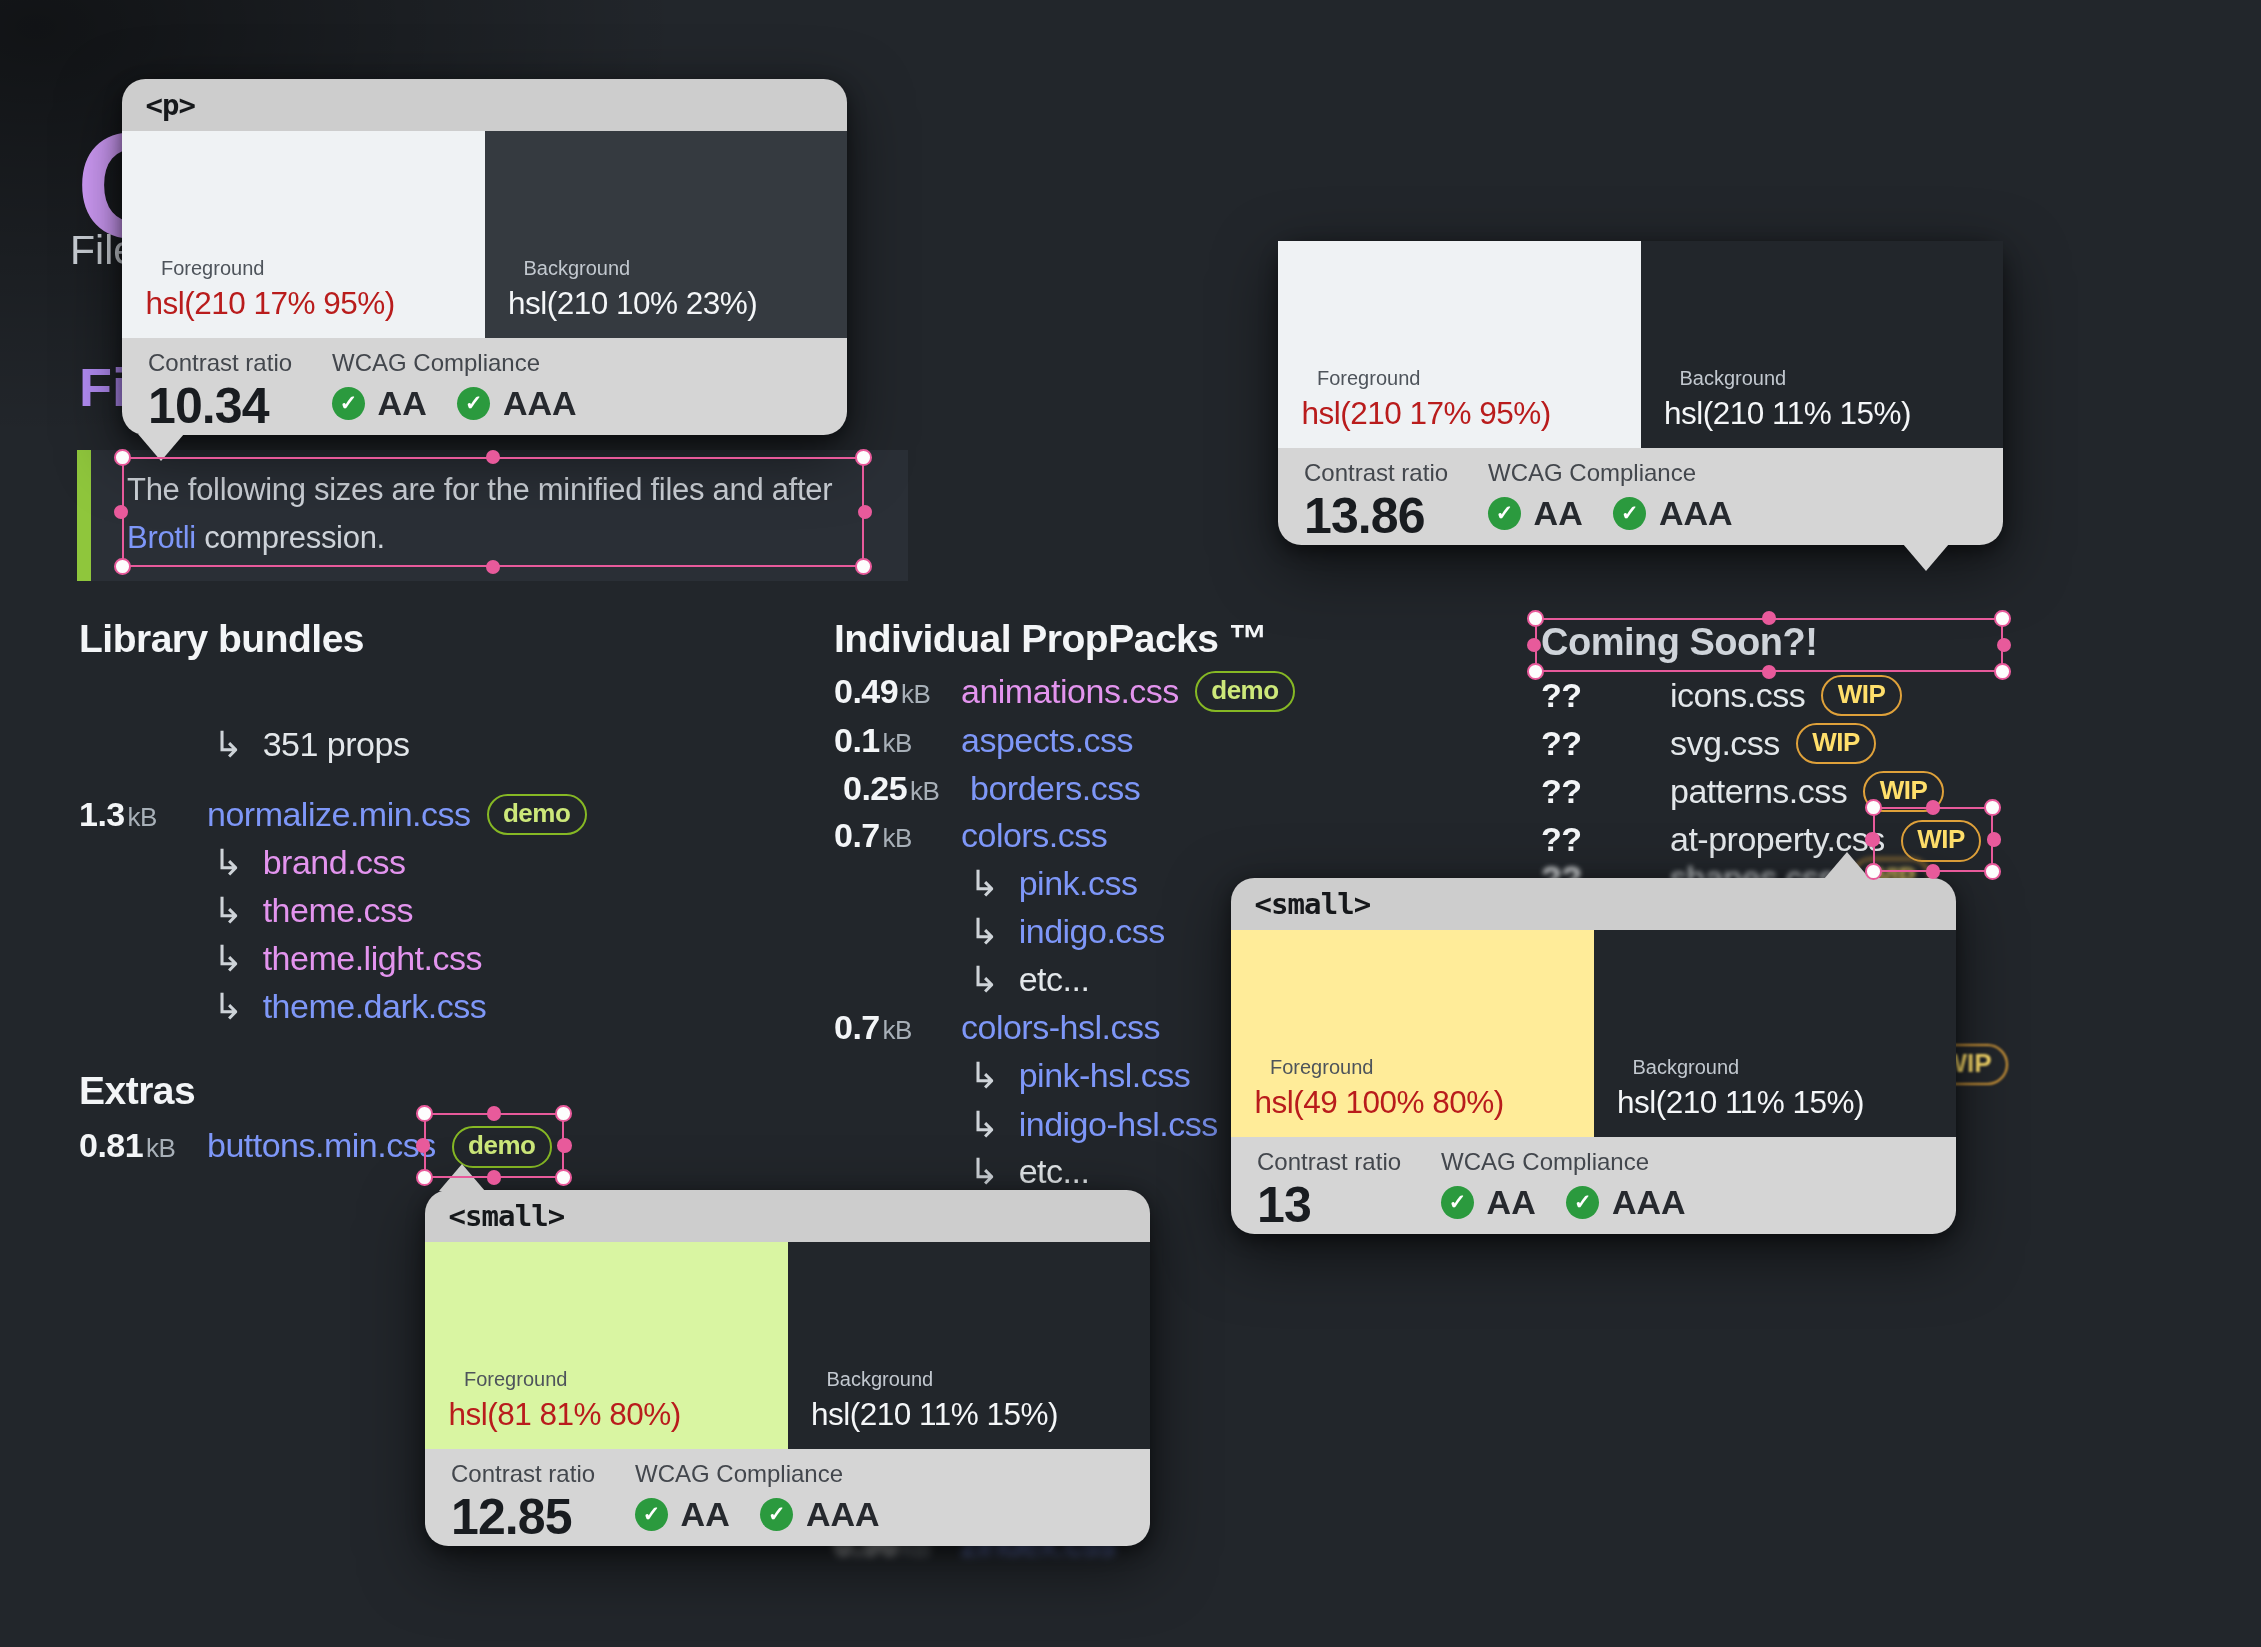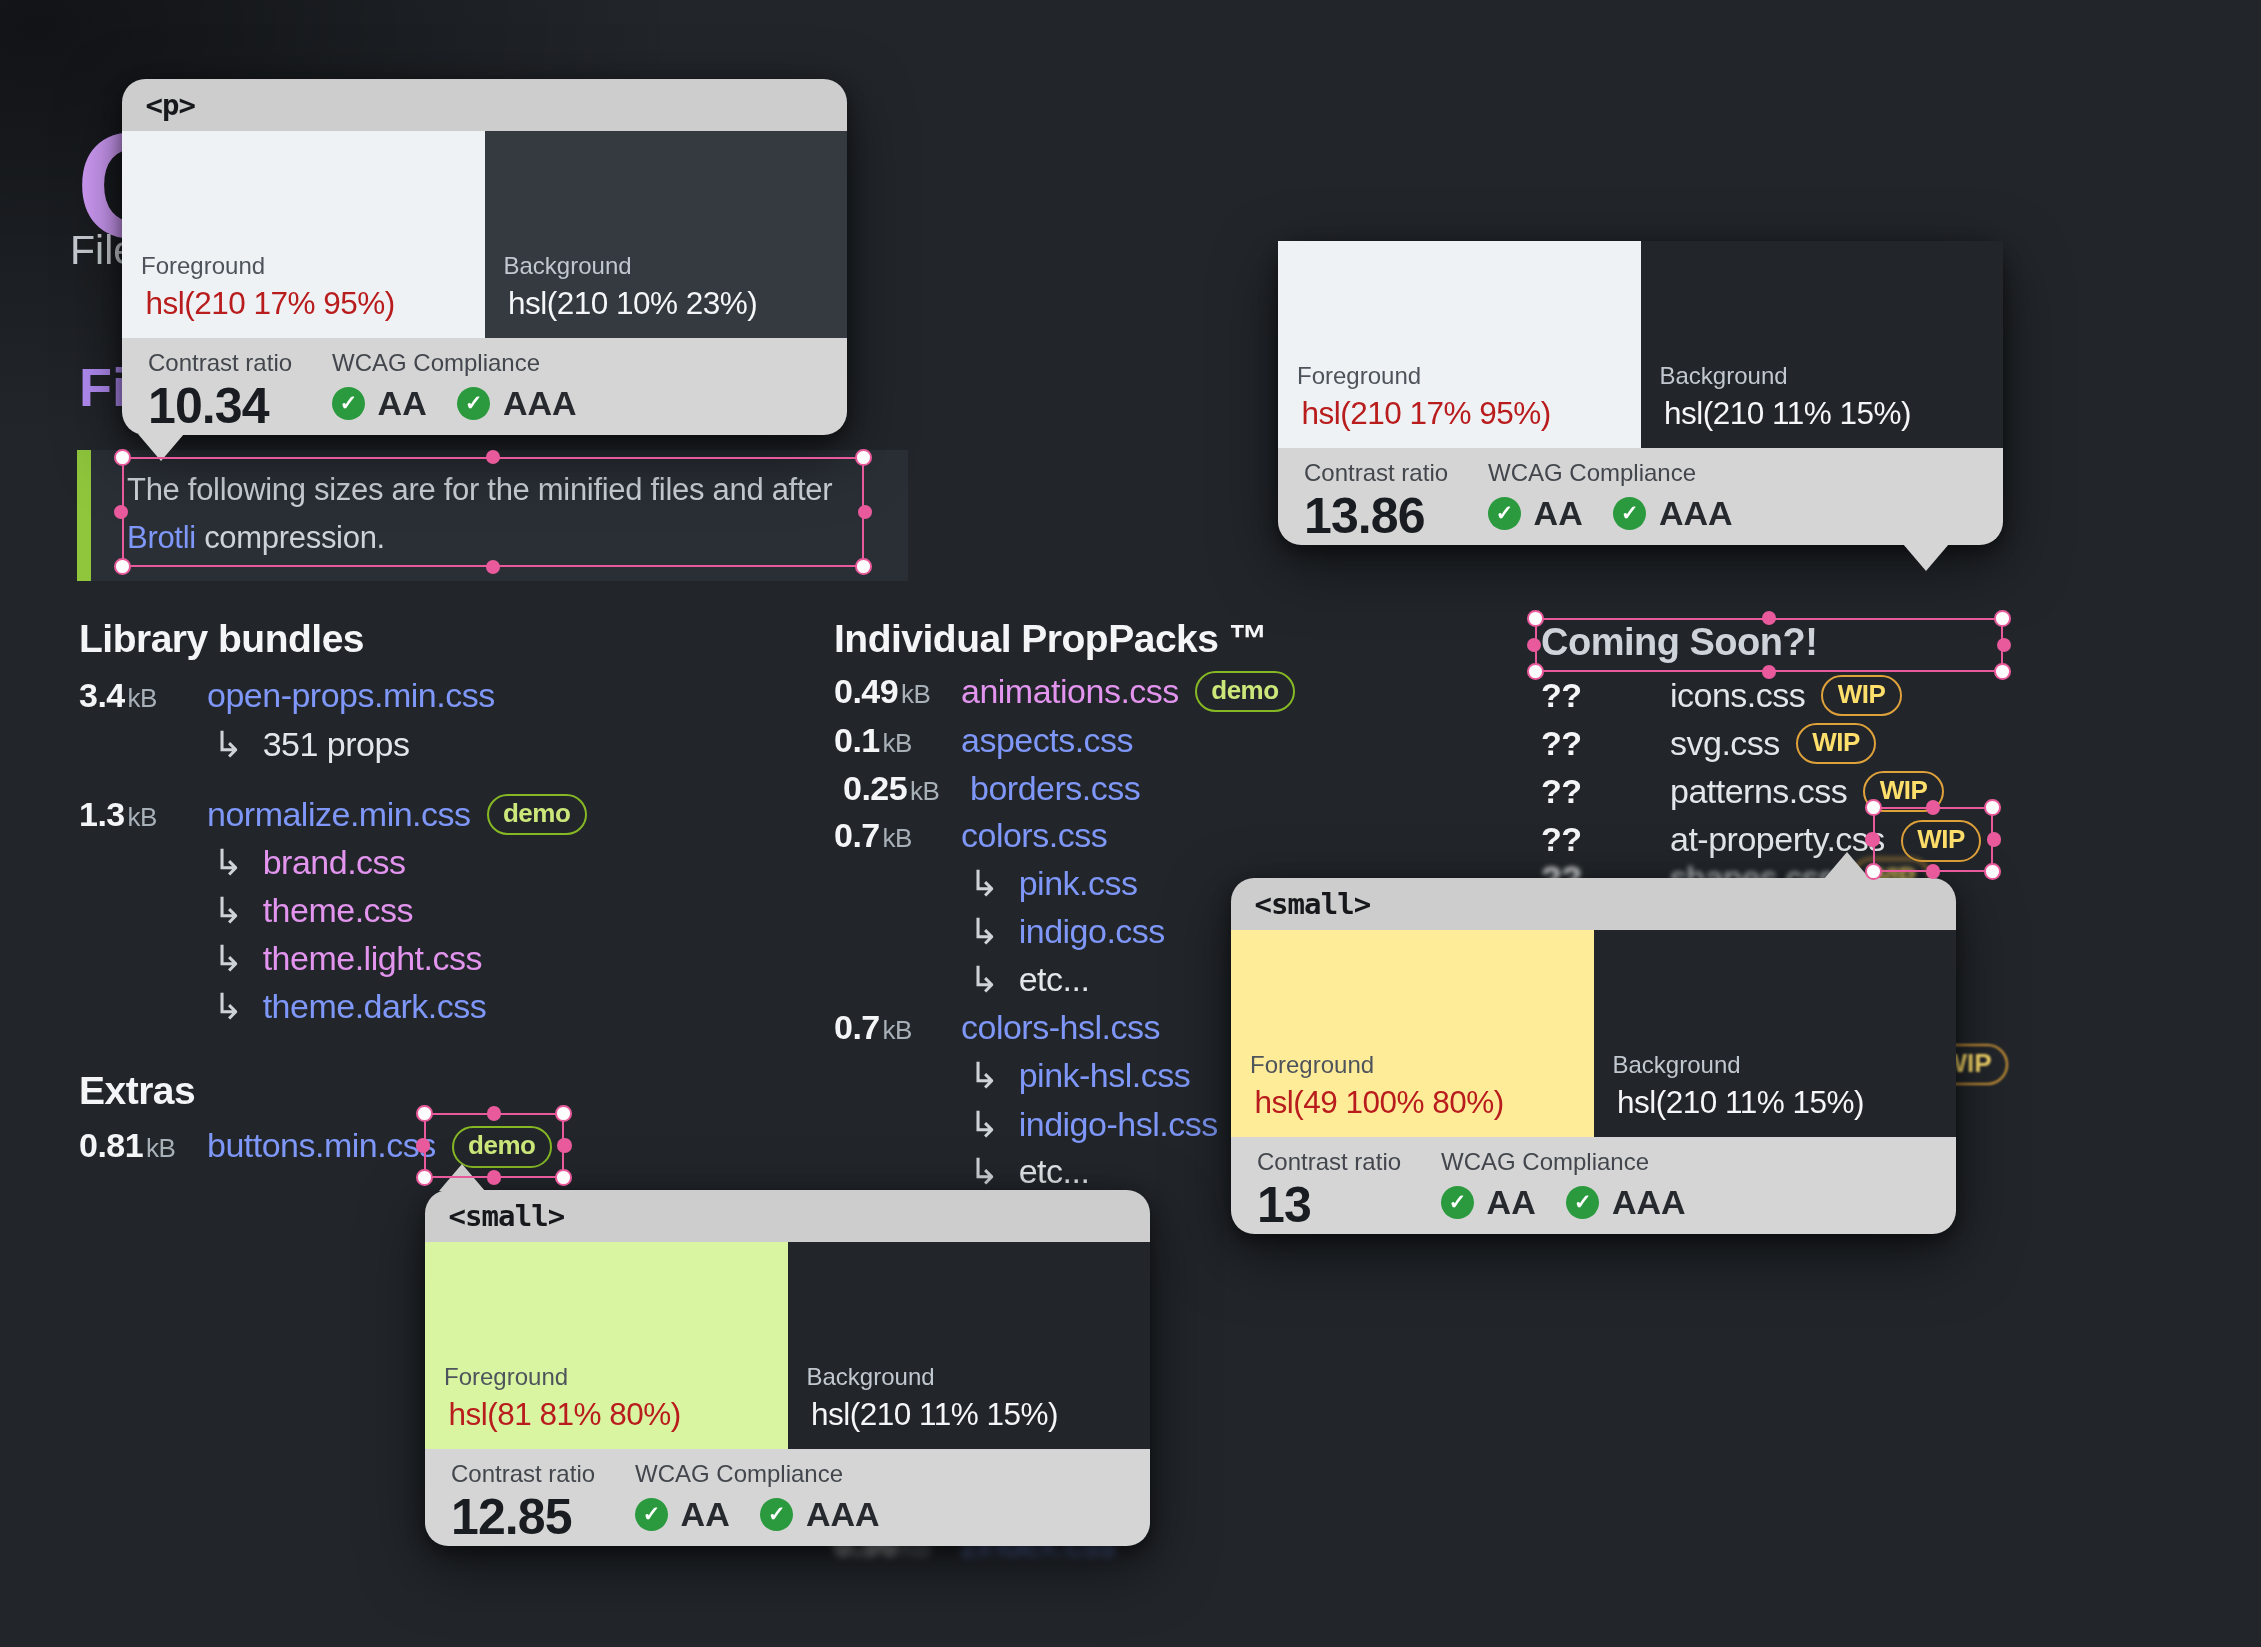--- a/index.html
+++ b/index.html
@@ -30,21 +30,21 @@
   .blur5{filter:blur(4.5px);opacity:.9;}
   .blur3{filter:blur(2.7px);opacity:.95;}
   .blur1{filter:blur(1.1px);}
   
   .popup{position:absolute;width:725px;z-index:10;border-radius:23.4px;
     box-shadow:0 20px 63px rgba(0,0,0,.55),0 5.4px 18px rgba(0,0,0,.45);}
   .popup-head{height:52px;background:#cdcdcd;border-radius:23.4px 23.4px 0 0;display:flex;align-items:center;padding-left:23.4px;box-sizing:border-box;}
   .tag{font-family:"DejaVu Sans Mono",monospace;font-weight:700;font-size:29px;color:#16181b;letter-spacing:-0.9px;}
   .swatches{display:flex;height:207px;}
   .swatch{flex:1;position:relative;}
-  .sw-label{position:absolute;left:19px;bottom:58px;font-size:24px;}
+  .sw-label{position:absolute;left:39px;bottom:58px;font-size:20px;}
   .sw-value{position:absolute;left:23.4px;bottom:16px;font-size:31.5px;letter-spacing:-0.5px;}
   .sw-light .sw-label{color:#4e545b;} .sw-light .sw-value{color:#b91c1c;}
   .sw-dark .sw-label{color:#c2c8cf;} .sw-dark .sw-value{color:#f4f6f8;}
   .popup-foot{height:97px;background:#d5d5d5;border-radius:0 0 23.4px 23.4px;display:flex;padding-left:26px;box-sizing:border-box;}
   .foot-label{font-size:24px;color:#43474d;margin-top:10.8px;}
   .cr{width:184px;flex:0 0 184px;}
   .cr-num{font-size:50px;font-weight:700;color:#191c20;letter-spacing:-0.9px;margin-top:0px;}
   .badges{display:flex;align-items:center;gap:12.6px;margin-top:7.2px;}
   .check{width:33px;height:33px;border-radius:50%;background:#2b9a3e;color:#fff;font-size:21px;font-weight:700;display:flex;align-items:center;justify-content:center;flex:0 0 33px;}
   .wcag-grade{font-size:34px;color:#26292e;font-weight:600;margin-right:18px;}
@@ -68,24 +68,20 @@
 
   <div class="abs hero-o">O</div>
   <div class="abs hero-file">File</div>
   <div class="abs hero-fi">Fi</div>
 
   <div class="abs callout">
     <div class="callout-text"><span>The following sizes are for the minified files and after </span><a class="lnk indigo">Brotli</a><span> compression.</span></div>
   </div>
 
   <div class="abs sec-h" style="left:79px;top:617px;">Library bundles</div>
-  <div class="row" style="left:79px;top:675px;">
-    <span class="size"><b>3.4</b><i class="unit">kB</i></span>
-    <a class="lnk indigo">open-props.min.css</a>
-  </div>
   <div class="row" style="left:213px;top:724px;">
     <span class="arr">↳</span>
     <span class="plain">351 props</span>
   </div>
   <div class="row" style="left:79px;top:794px;">
     <span class="size"><b>1.3</b><i class="unit">kB</i></span>
     <a class="lnk indigo">normalize.min.css</a>
     <span class="badge demo">demo</span>
   </div>
   <div class="row" style="left:213px;top:842px;">

